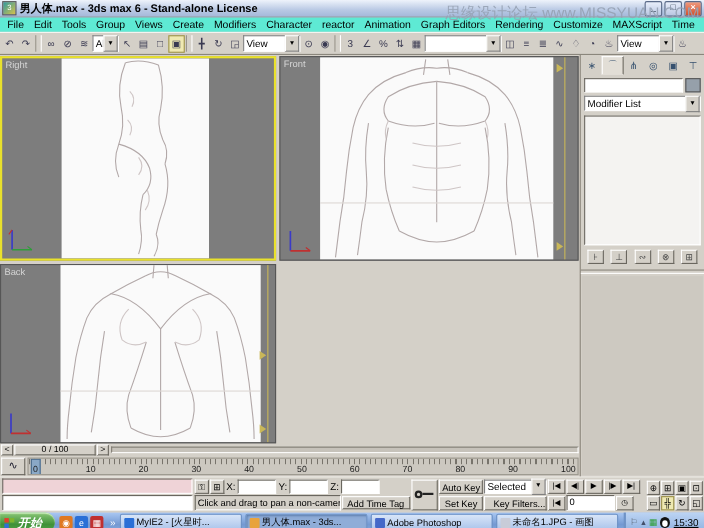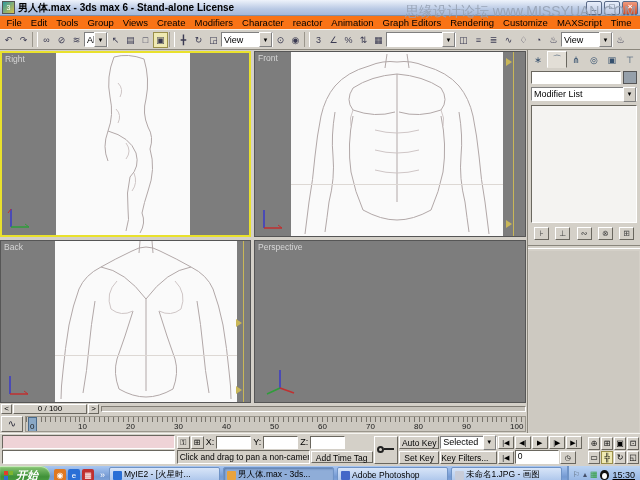--- a/index.html
+++ b/index.html
@@ -14,21 +14,21 @@
   .title-text{font-size:10px;font-weight:bold;white-space:nowrap;overflow:hidden;flex:1;}
   .winbtns{display:flex;gap:2px;}
   .wbtn{width:14px;height:12px;border-radius:2px;border:1px solid #5a6a88;font-size:8px;line-height:10px;
     text-align:center;background:linear-gradient(#e8eefa,#b9c6e2);color:#234;}
   .wbtn.close{background:linear-gradient(#ef9a7e,#d24e2a);color:#fff;font-weight:bold;}
 
   .watermark{position:absolute;top:3px;right:4px;z-index:50;font-size:14px;font-weight:normal;
     color:#96a2b4;opacity:.9;pointer-events:none;white-space:nowrap;}
 
   
-  .menubar{height:13px;display:flex;align-items:center;font-size:9.5px;background:#f97316;padding-left:2px;}
+  .menubar{height:13px;display:flex;align-items:center;font-size:9.5px;background:#5eead4;padding-left:2px;}
   .menu-item{padding:0 4.5px;white-space:nowrap;}
 
   
   .toolbar{height:19px;display:flex;align-items:center;background:#d4d0c8;overflow:hidden;
     border-top:1px solid #f5f4f0;border-bottom:1px solid #8a867c;padding-left:1px;}
   .tbtn{flex:0 0 15px;width:15px;height:16px;display:flex;align-items:center;justify-content:center;
     font-size:9px;color:#3a3a52;}
   .tbtn.active{background:#efe9b2;border:1px solid #9a8f4a;box-sizing:border-box;}
   .tsep{flex:0 0 4px;height:15px;border-left:1px solid #9a968c;border-right:1px solid #fff;margin:0 1px;}
   .dd{height:15px;background:#fff;border:1px solid;border-color:#808080 #fff #fff #808080;
@@ -97,21 +97,21 @@
   .prompt-box{flex:1;height:12px;font-size:8.5px;line-height:12px;padding-left:2px;background:#d4d0c8;
     border:1px solid;border-color:#6a675f #fff #fff #6a675f;white-space:nowrap;overflow:hidden;}
   .tag-box{width:62px;height:12px;font-size:8.5px;line-height:12px;text-align:center;}
   .keybtn{width:26px;margin:2px 1px;display:flex;align-items:center;justify-content:center;}
   .key-shape{position:relative;width:18px;height:8px;}
   .key-shape::before{content:"";position:absolute;left:0;top:0;width:7px;height:7px;border:2px solid #222;border-radius:50%;box-sizing:border-box;}
   .key-shape::after{content:"";position:absolute;left:7px;top:2px;width:10px;height:2px;background:#222;}
   .anim-col{width:104px;display:flex;flex-direction:column;gap:1px;padding:1px 0;}
   .akey{width:40px;height:13px;font-size:8.5px;line-height:12px;text-align:center;}
   .sel-dd{flex:1;height:13px;}
-  .kfilters{flex:1;height:13px;font-size:8.5px;line-height:12px;text-align:left;}
+  .kfilters{flex:1;height:13px;font-size:8.5px;line-height:12px;text-align:right;}
   .play-col{width:94px;display:flex;flex-direction:column;gap:1px;padding:1px 1px;}
   .pbtn{width:16px;height:13px;font-size:7px;line-height:11px;text-align:center;}
   .frame-field{width:40px;height:12px;background:#fff;border:1px solid;border-color:#6a675f #fff #fff #6a675f;font-size:8.5px;padding-left:2px;}
   .nav-col{width:54px;display:grid;grid-template-columns:repeat(4,12px);grid-auto-rows:13px;gap:1px;padding:2px 1px;align-content:center;}
   .nbtn{font-size:8px;line-height:11px;text-align:center;}
   .nbtn.active{background:#efe9b2;border-color:#9a8f4a;}
 
   
   .taskbar{height:18px;display:flex;align-items:center;gap:2px;
     background:linear-gradient(#a9c7f2,#7499d2 60%,#86abe0);}
@@ -315,28 +315,20 @@
           <div class="sel-line" style="left:242px;"></div>
           <div class="tri" style="left:235px;top:78px;"></div>
           <div class="tri" style="left:235px;bottom:8px;"></div>
           <svg class="gizmo" width="26" height="26">
             <line x1="5" y1="3" x2="5" y2="21" stroke="#3a3ac8" stroke-width="1.5"></line>
             <line x1="5" y1="21" x2="23" y2="21" stroke="#c03030" stroke-width="1.5"></line>
             <line x1="23" y1="21" x2="19" y2="18" stroke="#c03030" stroke-width="1"></line>
           </svg>
         </div>
 
-        <div class="vp">
-          <div class="vp-label">Perspective</div>
-          <svg class="gizmo" style="left:8px;bottom:6px;" width="34" height="30">
-            <line x1="17" y1="22" x2="17" y2="4" stroke="#3a3ac8" stroke-width="1.5"></line>
-            <line x1="17" y1="22" x2="4" y2="28" stroke="#2f9e3a" stroke-width="1.5"></line>
-            <line x1="17" y1="22" x2="31" y2="27" stroke="#c03030" stroke-width="1.5"></line>
-          </svg>
-        </div>
       </div>
 
       <div class="timeslider">
         <div class="ts-btn btn3d">&lt;</div>
         <div class="ts-handle btn3d">0 / 100</div>
         <div class="ts-btn btn3d">&gt;</div>
         <div class="ts-groove"></div>
       </div>
 
       <div class="trackbar">

